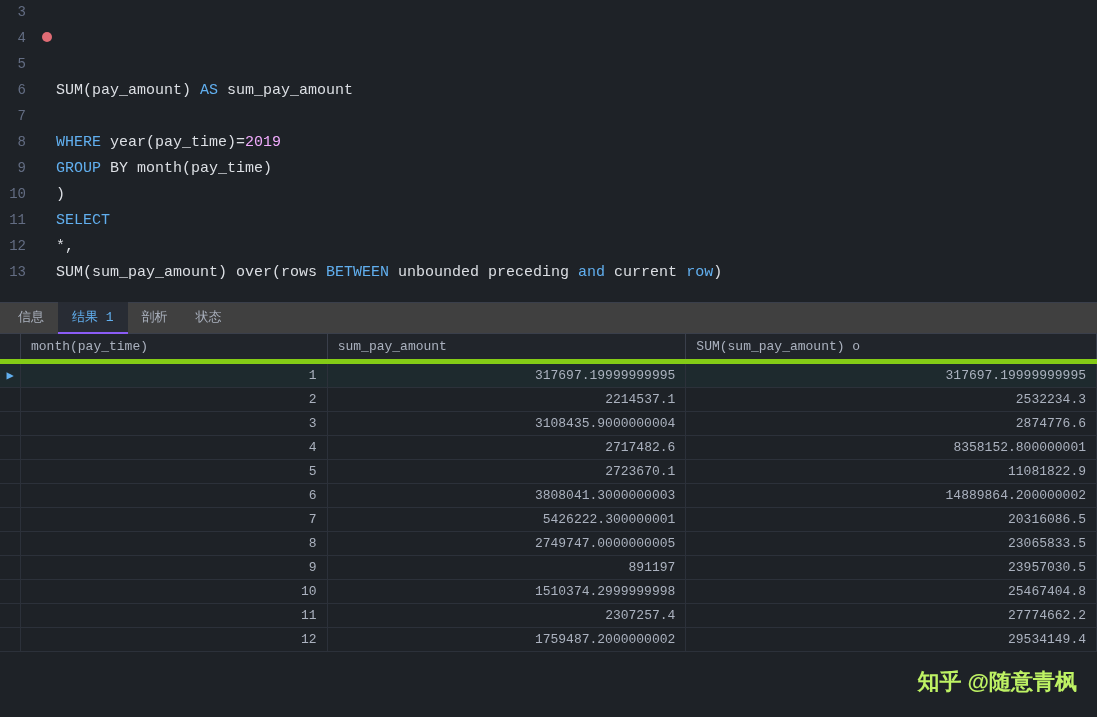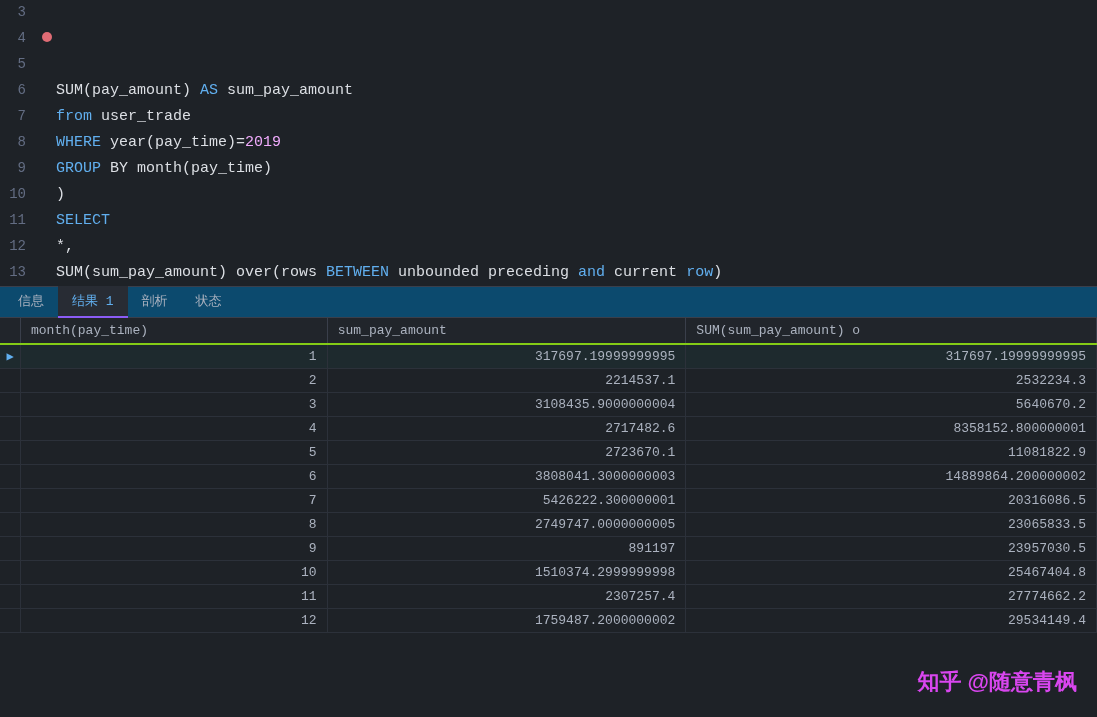--- a/index.html
+++ b/index.html
@@ -64,27 +64,28 @@
     }
 
     .no-bp {
       display: inline-block;
       width: 14px;
       flex-shrink: 0;
     }
 
     
     .tabs-bar {
-      background: #0c4a6e;
+      background: #404040;
       display: flex;
       align-items: center;
       border-top: 1px solid #3a3f4b;
       border-bottom: 1px solid #3a3f4b;
       padding: 0 4px;
       height: 32px;
+      margin-top: 16px;
     }
 
     .tab {
       padding: 6px 14px;
       font-size: 13px;
       color: #abb2bf;
       cursor: pointer;
       border-bottom: 2px solid transparent;
       white-space: nowrap;
     }
@@ -110,21 +111,21 @@
       font-size: 13px;
       flex: 1;
     }
 
     .results-table th {
       background: #21252b;
       color: #abb2bf;
       padding: 5px 10px;
       text-align: left;
       border-right: 1px solid #3a3f4b;
-      border-bottom: 2px solid #84cc16;
+      border-bottom: 5px solid #84cc16;
       font-weight: normal;
       font-size: 13px;
     }
 
     .results-table td {
       padding: 4px 10px;
       border-right: 1px solid #2c313a;
       border-bottom: 1px solid #2c313a;
       text-align: right;
       color: #abb2bf;
@@ -137,21 +138,21 @@
 
     .results-table tr:first-child td {
       background: #1e2a2e;
     }
 
     
     .watermark {
       position: fixed;
       bottom: 20px;
       right: 20px;
-      color: #d946ef;
+      color: #bef264;
       font-size: 22px;
       font-family: sans-serif;
       font-weight: bold;
       pointer-events: none;
     }
 
     .table-container {
       overflow: hidden;
       flex: 1;
     }
@@ -174,21 +175,20 @@
       <span class="no-bp"></span>
     </div>
     <div class="code-line">
       <span class="line-number">6</span>
       <span class="no-bp"></span>
       <span class="line-content"><span class="kw-white">SUM(pay_amount)</span><span class="kw-blue"> AS</span><span class="kw-white"> sum_pay_amount</span></span>
     </div>
     <div class="code-line">
       <span class="line-number">7</span>
       <span class="no-bp"></span>
-      <span class="line-content"><span class="kw-blue">from</span><span class="kw-white"> user_trade</span></span>
     </div>
     <div class="code-line">
       <span class="line-number">8</span>
       <span class="no-bp"></span>
       <span class="line-content"><span class="kw-blue">WHERE</span><span class="kw-white"> year(pay_time)=</span><span class="kw-red">2019</span></span>
     </div>
     <div class="code-line">
       <span class="line-number">9</span>
       <span class="no-bp"></span>
       <span class="line-content"><span class="kw-blue">GROUP</span><span class="kw-white"> BY month(pay_time)</span></span>
@@ -243,21 +243,21 @@
           <tr>
             <td style="text-align: center; padding: 4px;"></td>
             <td>2</td>
             <td>2214537.1</td>
             <td>2532234.3</td>
           </tr>
           <tr>
             <td style="text-align: center; padding: 4px;"></td>
             <td>3</td>
             <td>3108435.9000000004</td>
-            <td>5640670.2</td>
+            <td>2874776.6</td>
           </tr>
           <tr>
             <td style="text-align: center; padding: 4px;"></td>
             <td>4</td>
             <td>2717482.6</td>
             <td>8358152.800000001</td>
           </tr>
           <tr>
             <td style="text-align: center; padding: 4px;"></td>
             <td>5</td>

